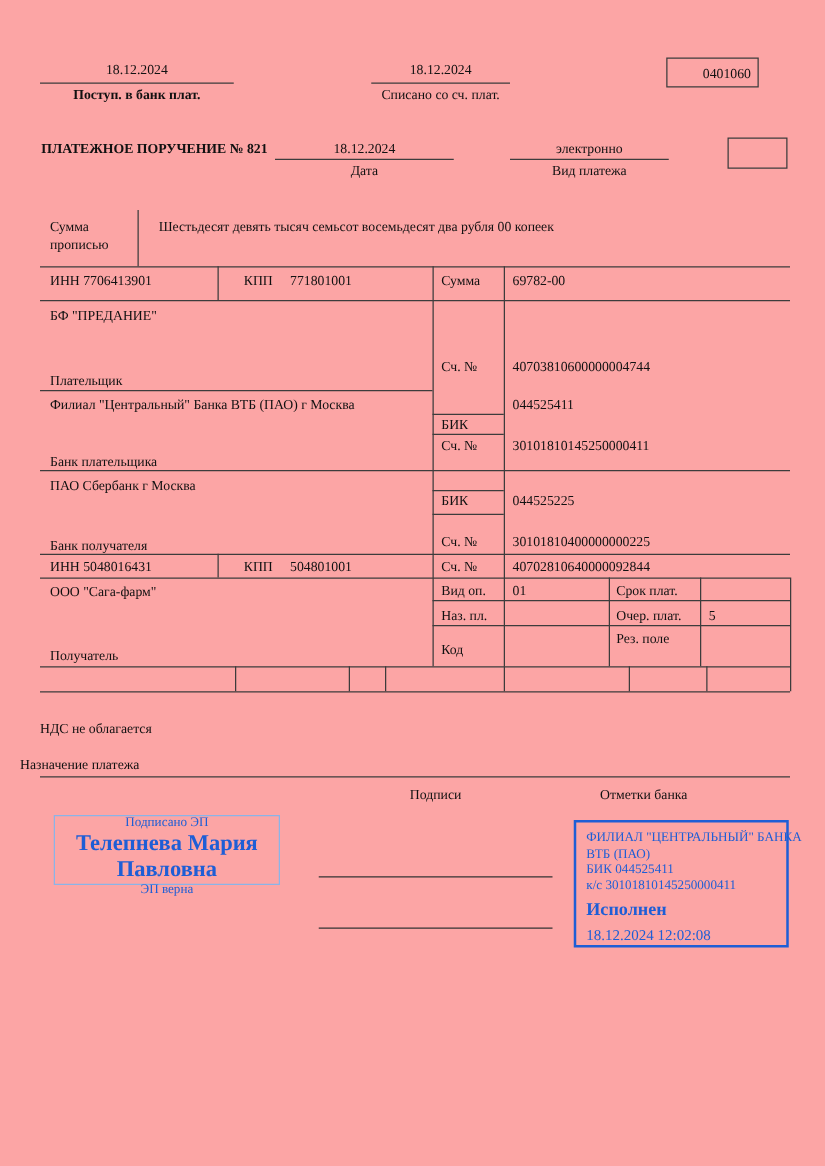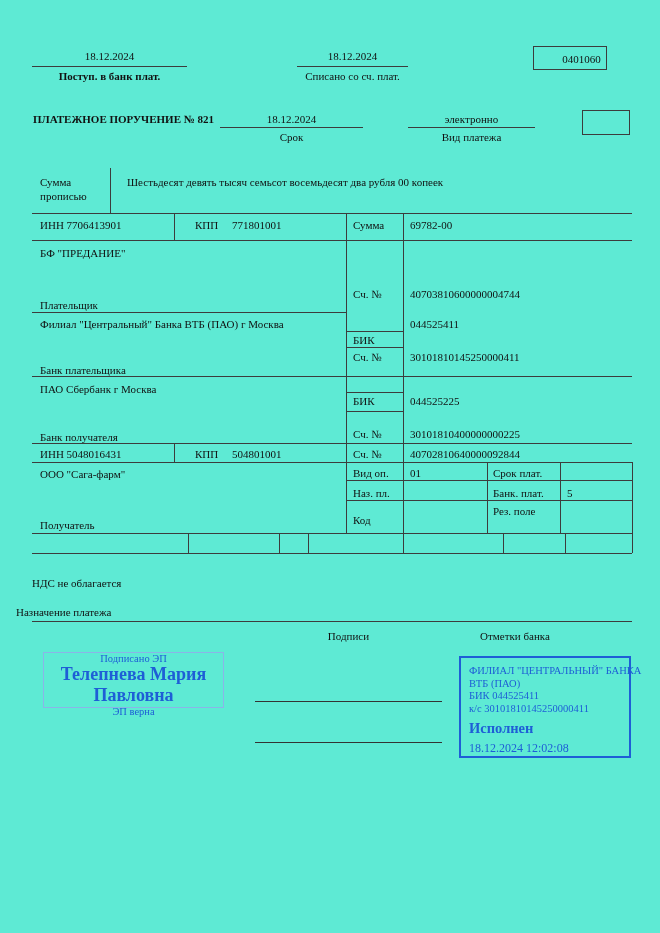--- a/index.html
+++ b/index.html
@@ -1,16 +1,16 @@
 <!DOCTYPE html>
 <html><head>
 <meta charset="utf-8">
 <style>
   html,body{margin:0;padding:0;background:#ffffff;}
-  #page{position:relative;width:660px;height:933px;background:#5eead4;overflow:hidden;
+  #page{position:relative;width:660px;height:933px;background:#fca5a5;overflow:hidden;
         font-family:"Liberation Serif",serif;color:#111;}
   .t{position:absolute;font-size:11px;line-height:13px;white-space:nowrap;}
   .b{font-weight:bold;}
   .c{text-align:center;}
   .hl{position:absolute;height:1px;background:#3c3c3c;}
   .vl{position:absolute;width:1px;background:#3c3c3c;}
   .box{position:absolute;border:1px solid #3c3c3c;box-sizing:border-box;}
   .blue{color:#1e5ed6;}
   #sig-stamp{position:absolute;left:43px;top:652px;width:181px;height:56px;
      border:1px solid #8ab4e8;box-sizing:border-box;display:flex;flex-direction:column;
@@ -37,21 +37,21 @@
   <div class="hl" style="left:297px;width:111px;top:66px;"></div>
   <div class="t c" style="left:297px;top:70px;width:111px;">Списано со сч. плат.</div>
 
   <div class="box" style="left:533px;top:46px;width:74px;height:24px;">
     <div class="t c" style="left:0;top:6px;width:95px;">0401060</div>
   </div>
 
   <div class="t b" style="left:33px;top:113px;">ПЛАТЕЖНОЕ ПОРУЧЕНИЕ № 821</div>
   <div class="t c" style="left:220px;top:113px;width:143px;">18.12.2024</div>
   <div class="hl" style="left:220px;width:143px;top:127px;"></div>
-  <div class="t c" style="left:220px;top:131px;width:143px;">Срок</div>
+  <div class="t c" style="left:220px;top:131px;width:143px;">Дата</div>
   <div class="t c" style="left:408px;top:113px;width:127px;">электронно</div>
   <div class="hl" style="left:408px;width:127px;top:127px;"></div>
   <div class="t c" style="left:408px;top:131px;width:127px;">Вид платежа</div>
   <div class="box" style="left:582px;top:110px;width:48px;height:25px;"></div>
 
   <div class="t" style="left:40px;top:176px;">Сумма</div>
   <div class="t" style="left:40px;top:190px;">прописью</div>
   <div class="vl" style="left:110px;top:168px;height:45px;"></div>
   <div class="t" style="left:127px;top:176px;">Шестьдесят девять тысяч семьсот восемьдесят два рубля 00 копеек</div>
   <div class="hl" style="left:32px;width:600px;top:213px;"></div>
@@ -102,21 +102,21 @@
 
   <div class="t" style="left:40px;top:468px;">ООО "Сага-фарм"</div>
   <div class="vl" style="left:487px;top:462px;height:71px;"></div>
   <div class="vl" style="left:560px;top:462px;height:71px;"></div>
   <div class="vl" style="left:632px;top:462px;height:91px;"></div>
   <div class="t" style="left:353px;top:467px;">Вид оп.</div>
   <div class="t" style="left:410px;top:467px;">01</div>
   <div class="t" style="left:493px;top:467px;">Срок плат.</div>
   <div class="hl" style="left:346px;width:286px;top:480px;"></div>
   <div class="t" style="left:353px;top:487px;">Наз. пл.</div>
-  <div class="t" style="left:493px;top:487px;">Банк. плат.</div>
+  <div class="t" style="left:493px;top:487px;">Очер. плат.</div>
   <div class="t" style="left:567px;top:487px;">5</div>
   <div class="hl" style="left:346px;width:286px;top:500px;"></div>
   <div class="t" style="left:353px;top:514px;">Код</div>
   <div class="t" style="left:493px;top:505px;">Рез. поле</div>
   <div class="t" style="left:40px;top:519px;">Получатель</div>
   <div class="hl" style="left:32px;width:600px;top:533px;"></div>
 
   <div class="vl" style="left:188px;top:533px;height:20px;"></div>
   <div class="vl" style="left:279px;top:533px;height:20px;"></div>
   <div class="vl" style="left:308px;top:533px;height:20px;"></div>

